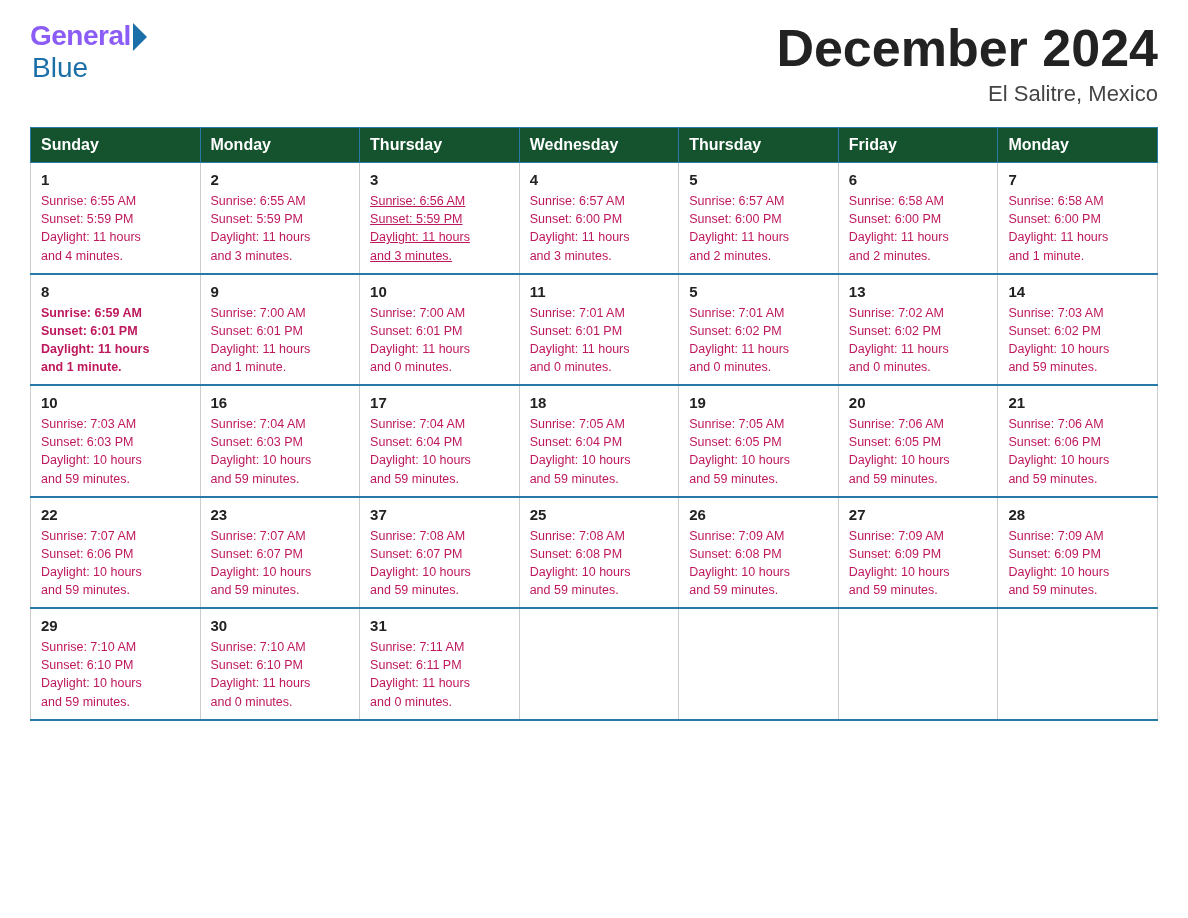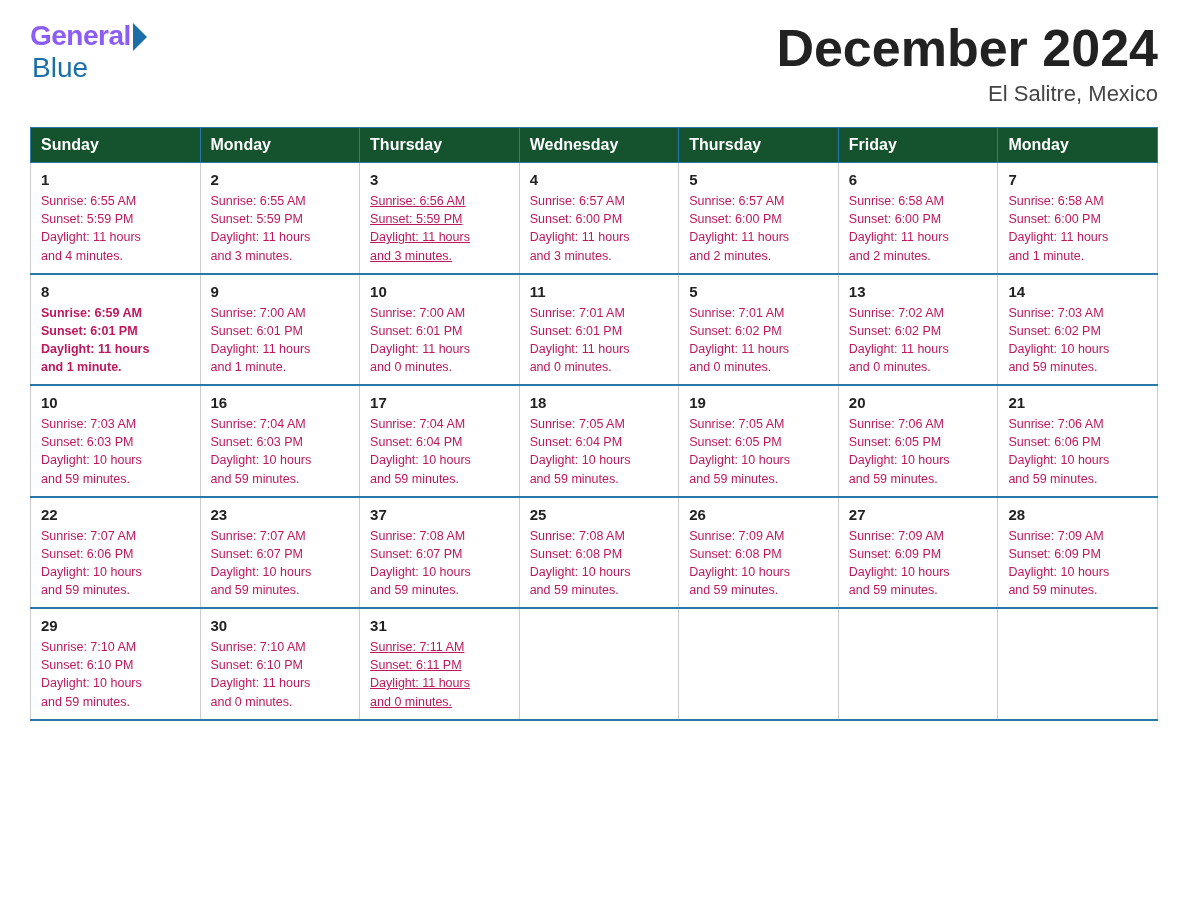--- a/index.html
+++ b/index.html
@@ -350,21 +350,21 @@
         </td>
         <td>
           <span class="day-number">30</span>
           <div class="day-info" style="white-space: pre-line;">Sunrise: 7:10 AM
 Sunset: 6:10 PM
 Daylight: 11 hours
 and 0 minutes.</div>
         </td>
         <td>
           <span class="day-number">31</span>
-          <div class="day-info" style="white-space: pre-line; text-decoration: underline;">Sunrise: 7:11 AM
+          <div class="day-info" style="white-space: pre-line;">Sunrise: 7:11 AM
 Sunset: 6:11 PM
 Daylight: 11 hours
 and 0 minutes.</div>
         </td>
         <td class="empty-cell"></td>
         <td class="empty-cell"></td>
         <td class="empty-cell"></td>
         <td class="empty-cell"></td>
       </tr>
     </tbody>

